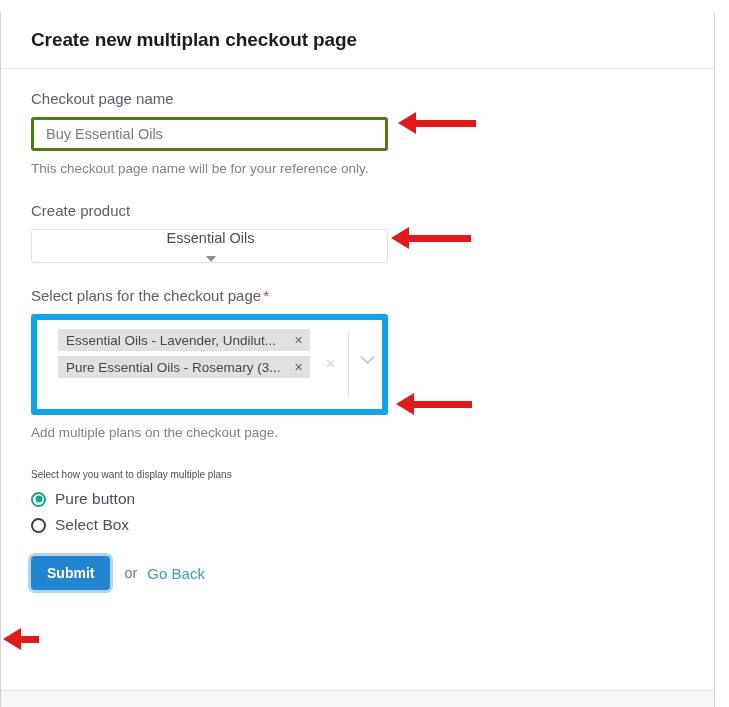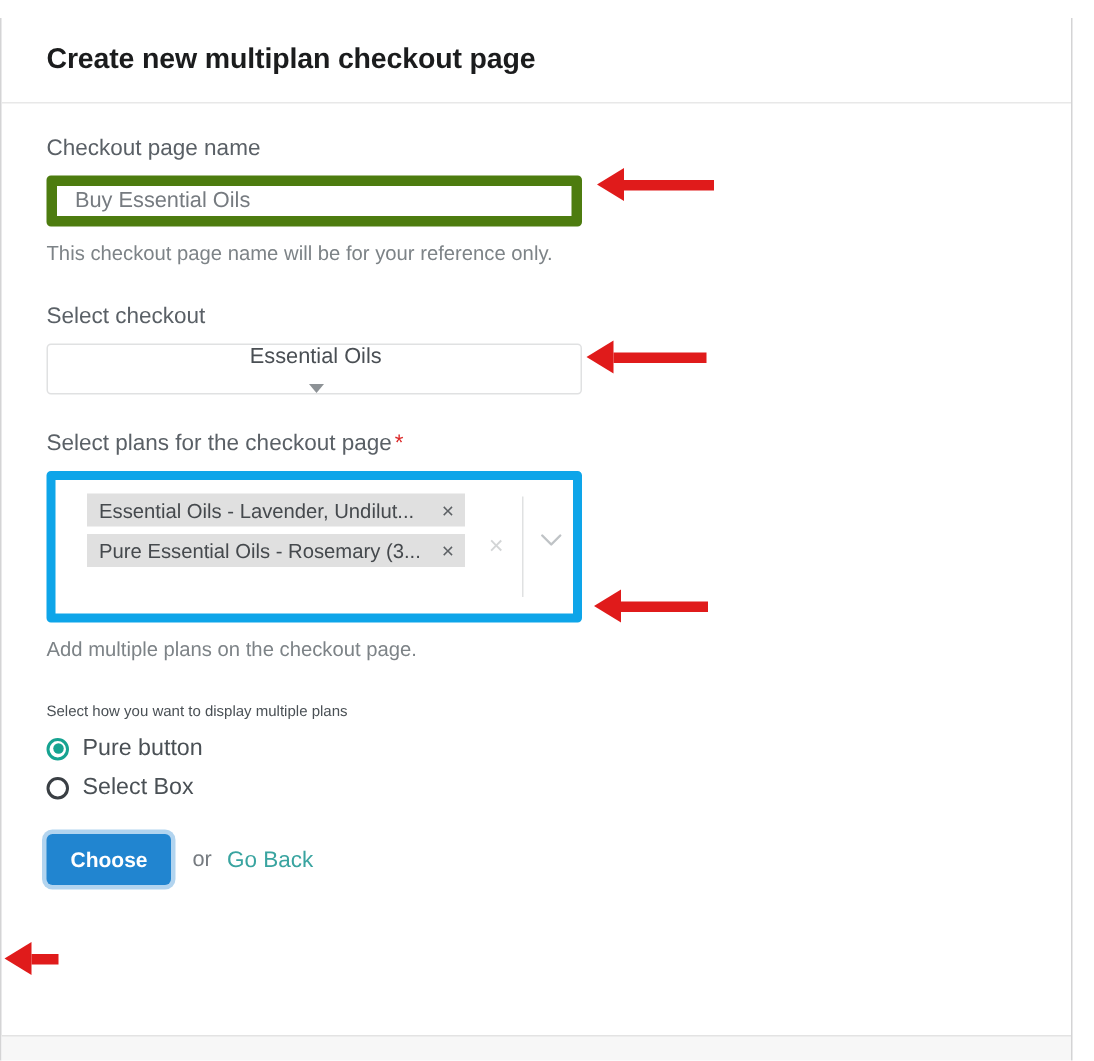--- a/index.html
+++ b/index.html
@@ -59,21 +59,21 @@
   }
   .req-star {
     color: #db2828;
     font-size: 15px;
     margin-left: 2px;
   }
 
   .text-input {
     width: 357px;
     height: 34px;
-    border: 7px solid #4d7c0f;
+    border: 3px solid #4d7c0f;
     border-radius: 3px;
     box-sizing: border-box;
     display: flex;
     align-items: center;
     padding: 0 12px;
     font-size: 14.5px;
     color: #767b80;
     background: #ffffff;
   }
 
@@ -289,21 +289,21 @@
 
     <div class="field-group">
       <div class="field-label">Checkout page name</div>
       <div class="text-input">
         <span>Buy Essential Oils</span>
       </div>
       <div class="helper-text">This checkout page name will be for your reference only.</div>
     </div>
 
     <div class="field-group" style="margin-top:22px;">
-      <div class="field-label">Select checkout</div>
+      <div class="field-label">Create product</div>
       <div class="select-box">
         <span>Essential Oils</span>
         <span class="caret-down"></span>
       </div>
     </div>
 
     <div class="field-group" style="margin-top:23px;">
       <div class="field-label">
         <span>Select plans for the checkout page</span><span class="req-star">*</span>
       </div>
@@ -345,21 +345,21 @@
         <span class="radio-label">Pure button</span>
       </div>
 
       <div class="radio-row">
         <span class="radio-mark"></span>
         <span class="radio-label">Select Box</span>
       </div>
     </div>
 
     <div class="actions">
-      <button class="submit-btn">Choose</button>
+      <button class="submit-btn">Submit</button>
       <span class="or-text">or</span>
       <a class="goback-link" href="#">Go Back</a>
     </div>
 
   </div>
 
   <div class="card-footer"></div>
 </div>
 
 <div class="arrow" style="left:398px; top:112px;">

